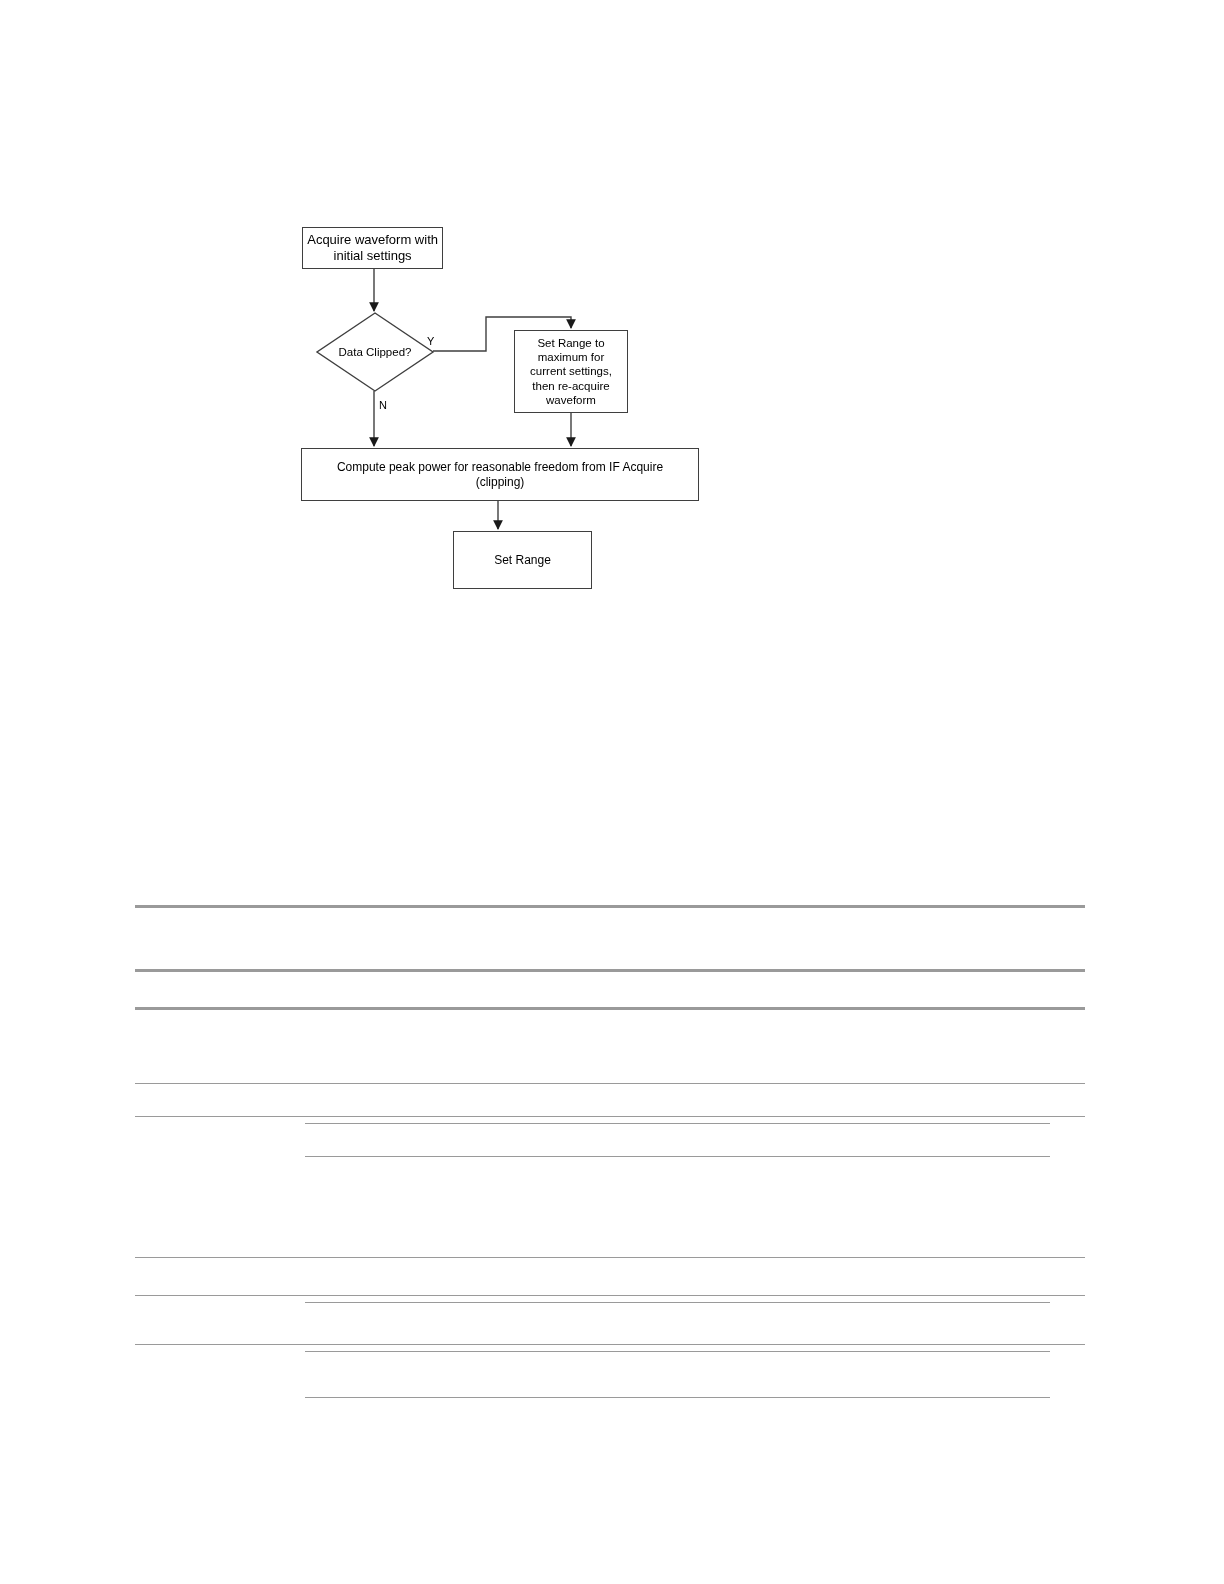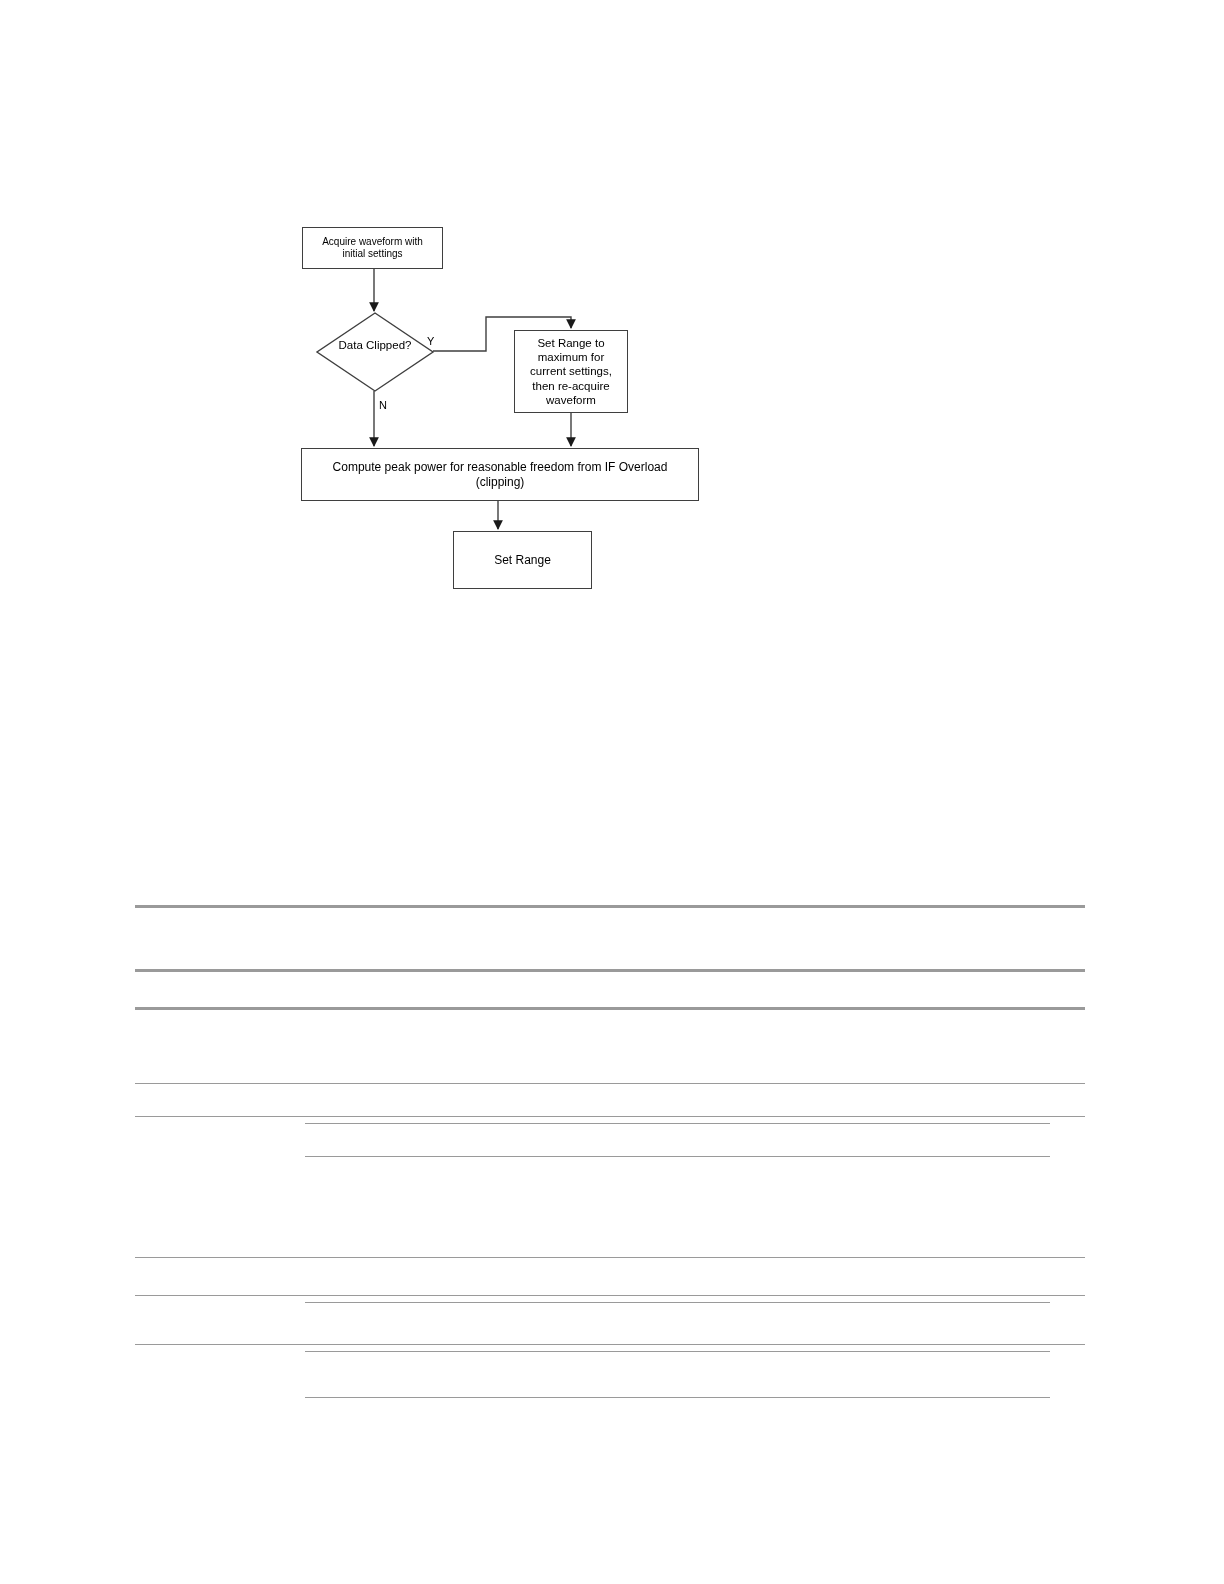--- a/index.html
+++ b/index.html
@@ -45,21 +45,22 @@
   .fc-label {
     display: block;
     white-space: pre-line;
     padding: 0 4px;
   }
   #node-acquire {
     left: 302px;
     top: 227px;
     width: 141px;
     height: 42px;
-    font-size: 10px;
+    font-size: 13px;
+    justify-content: flex-end;
   }
   #node-setrange-max {
     left: 514px;
     top: 330px;
     width: 114px;
     height: 83px;
     font-size: 11.5px;
   }
   #node-compute {
     left: 301px;
@@ -73,21 +74,21 @@
     top: 531px;
     width: 139px;
     height: 58px;
     font-size: 12px;
     margin-left: 24px;
   }
   
   #node-decision {
     position: absolute;
     left: 317px;
-    top: 306px;
+    top: 313px;
     width: 116px;
     height: 78px;
   }
   #node-decision .diamond-text {
     position: absolute;
     left: 0;
     top: 0;
     width: 116px;
     height: 78px;
     display: flex;
@@ -171,21 +172,21 @@
 
     <div class="fc-node" id="node-setrange-max">
       <span class="fc-label">Set Range to
 maximum for
 current settings,
 then re-acquire
 waveform</span>
     </div>
 
     <div class="fc-node" id="node-compute">
-      <span class="fc-label">Compute peak power for reasonable freedom from IF Overload
+      <span class="fc-label">Compute peak power for reasonable freedom from IF Acquire
 (clipping)</span>
     </div>
 
     <div class="fc-node" id="node-setrange">
       <span class="fc-label">Set Range</span>
     </div>
 
   </div>
 
   <div id="rules-region">

